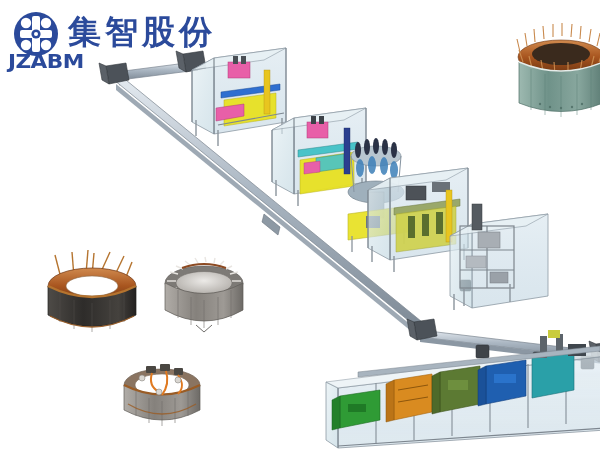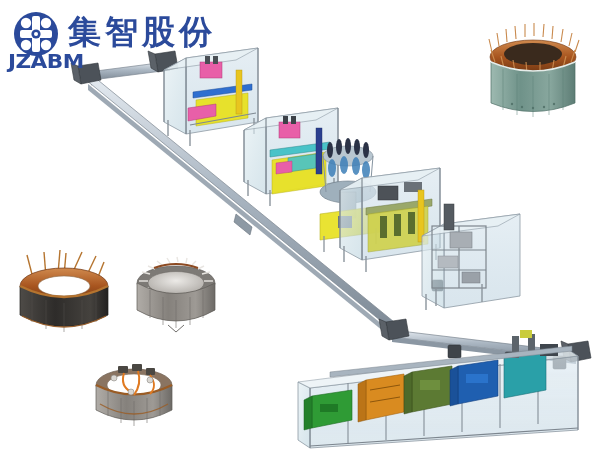--- a/index.html
+++ b/index.html
@@ -3,21 +3,21 @@
 <meta charset="utf-8">
 <style>
   html,body{margin:0;padding:0;}
   body{
     width:600px;height:450px;
     background:#ffffff;
     font-family:"Liberation Sans", sans-serif;
     overflow:hidden;
     position:relative;
   }
-  #stage{position:absolute;inset:0;width:479px;height:450px;}
+  #stage{position:absolute;inset:0;width:479px;height:450px;padding-left:28px;}
   svg{display:block;}
   
   #brand{position:absolute;left:6px;top:8px;width:210px;height:66px;}
   #brand .cn{
     position:absolute;left:62px;top:6px;
     font-family:"DejaVu Sans","Liberation Sans",sans-serif;
     font-size:33px;font-weight:700;letter-spacing:4px;
     color:#2b4a9b;line-height:36px;white-space:nowrap;
   }
   #brand .ab{

